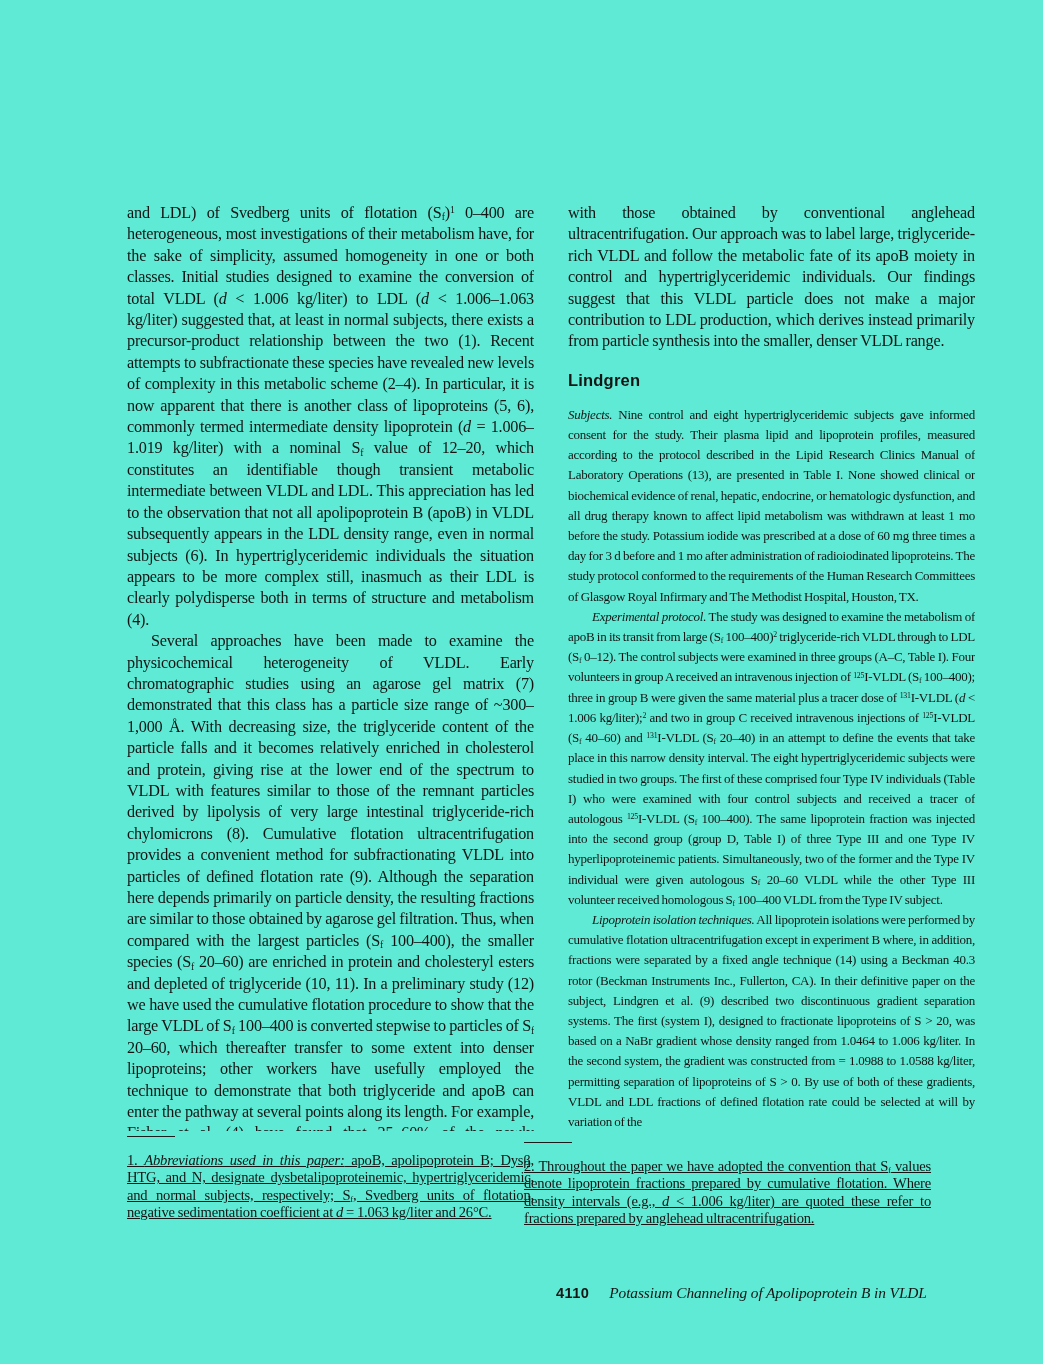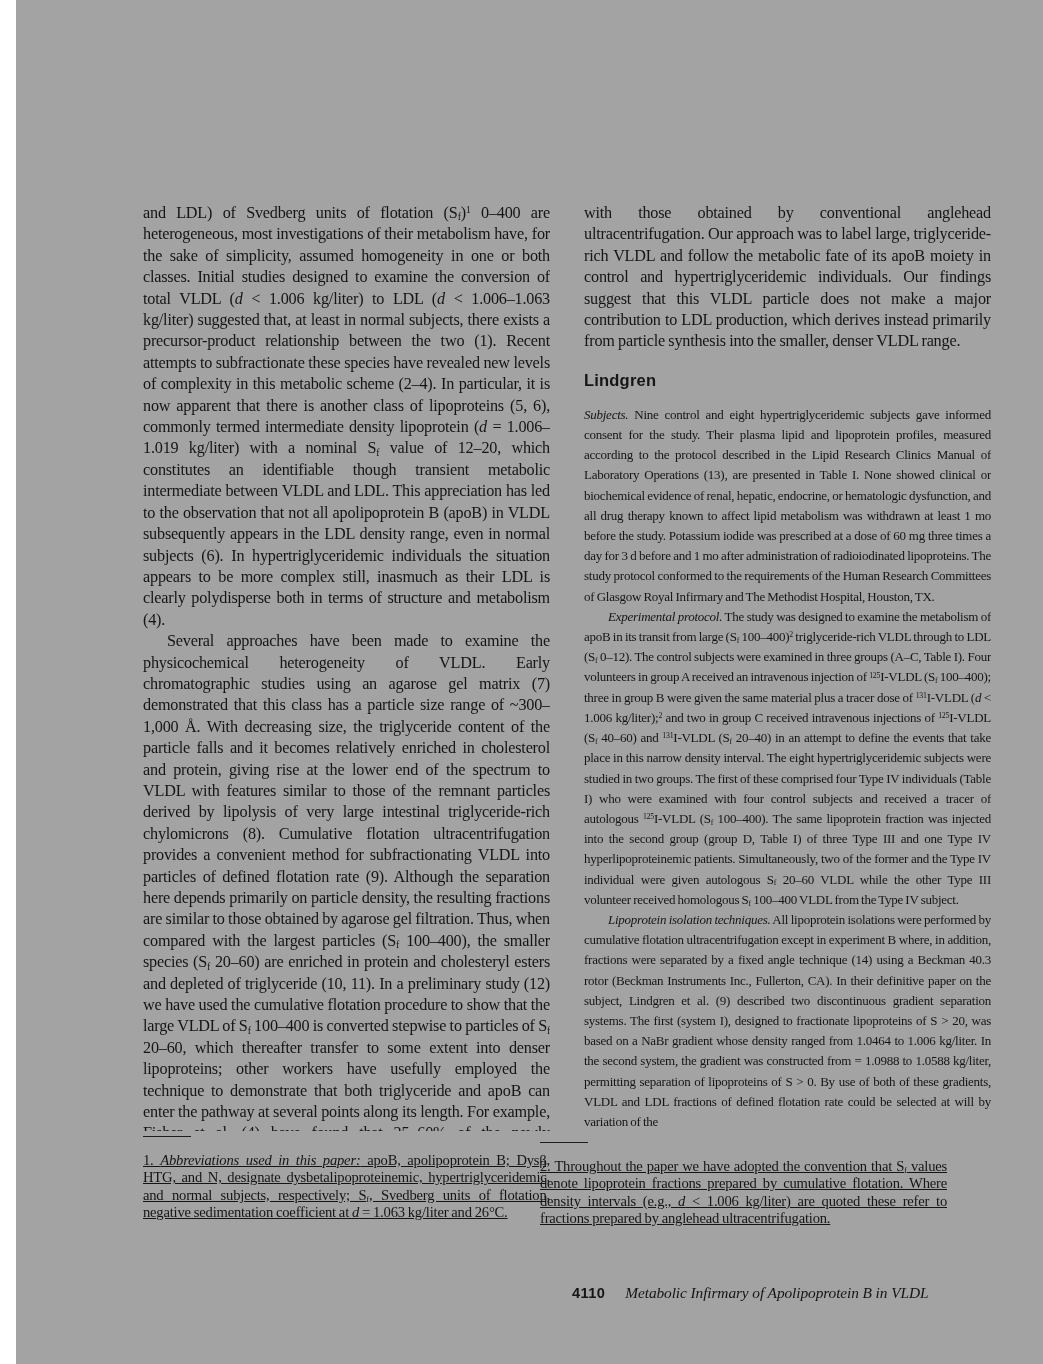--- a/index.html
+++ b/index.html
@@ -11,22 +11,21 @@
     width: 1043px;
     height: 1364px;
     position: relative;
     font-family: "Liberation Serif", "DejaVu Serif", serif;
     color: #151515;
     overflow: hidden;
   }
   .page {
     position: absolute;
     inset: 0;
-    background: #a3a3a3;
-    margin-left: 16px;
+    background: #5eead4;
   }
   .col {
     position: absolute;
     top: 203px;
     width: 407px;
     text-align: justify;
   }
   .col-left  { left: 127px; height: 928px; overflow: hidden; }
   .col-right { left: 568px; height: 934px; overflow: hidden; }
 
@@ -136,16 +135,16 @@
     <hr class="fn-rule">
     <p class="footnote">1. <i>Abbreviations used in this paper:</i> apoB, apolipoprotein B; Dysβ, HTG, and N, designate dysbetalipoproteinemic, hypertriglyceridemic, and normal subjects, respectively; S<sub>f</sub>, Svedberg units of flotation, negative sedimentation coefficient at <i>d</i> = 1.063 kg/liter and 26°C.</p>
   </div>
 
   <div class="fn-block fn-right">
     <hr class="fn-rule">
     <p class="footnote">2. Throughout the paper we have adopted the convention that S<sub>f</sub> values denote lipoprotein fractions prepared by cumulative flotation. Where density intervals (e.g., <i>d</i> &lt; 1.006 kg/liter) are quoted these refer to fractions prepared by anglehead ultracentrifugation.</p>
   </div>
 
   <div class="page-footer">
-    <span class="pagenum">4110</span><span class="running-title">Metabolic Infirmary of Apolipoprotein B in VLDL</span>
+    <span class="pagenum">4110</span><span class="running-title">Potassium Channeling of Apolipoprotein B in VLDL</span>
   </div>
 
 </div>
 
 </body></html>

